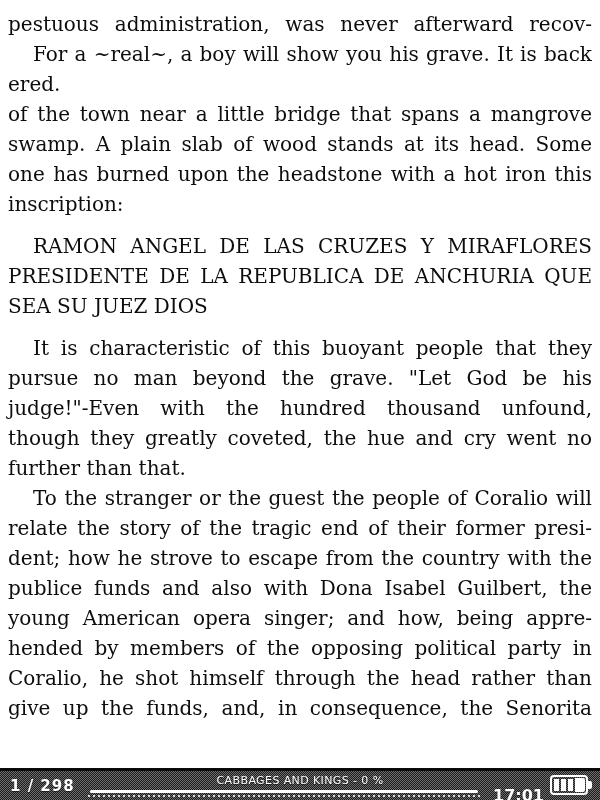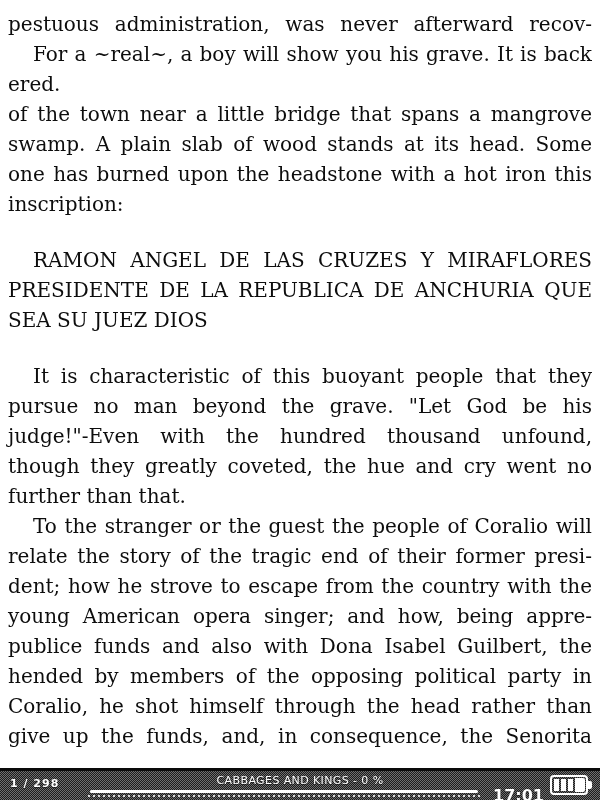--- a/index.html
+++ b/index.html
@@ -14,36 +14,36 @@
     position:absolute; top:9px; left:8px; width:584px;
     color:#0d0d0d; font-size:20px; line-height:30px;
     -webkit-font-smoothing:antialiased;
   }
   .bline {
     text-align:justify;
     text-align-last:justify;
   }
   .bline.lastline { text-align-last:left; }
   .bline.indent   { text-indent:25px; }
-  .block-gap      { margin-top:26px; }
+  .block-gap      { margin-top:12px; }
 
   
   #statusbar {
     position:absolute; left:0; bottom:0; width:600px; height:32px;
     box-sizing:border-box;
     border-top:3px solid #0a0a0a;
     background-color:#3f3f3f;
     background-image:conic-gradient(#6e6e6e 25%, #1c1c1c 25% 50%, #6e6e6e 50% 75%, #1c1c1c 75%);
     background-size:2px 2px;
     font-family:"DejaVu Sans", "Liberation Sans", sans-serif;
     color:#ffffff;
   }
   #statusbar .pageno {
     position:absolute; left:10px; top:6px;
-    font-size:11px; font-weight:bold; letter-spacing:1px;
+    font-size:15px; font-weight:bold; letter-spacing:1px;
     text-shadow:0 1px 1px rgba(0,0,0,.6);
   }
   #statusbar .booktitle {
     position:absolute; left:0; right:0; top:3px; text-align:center;
     font-size:11px; font-weight:normal; letter-spacing:.4px;
     text-shadow:0 1px 1px rgba(0,0,0,.6);
   }
   .progress-solid {
     position:absolute; left:90px; top:19px; width:388px; height:3px;
     background:#ffffff; border-radius:2px;
@@ -93,22 +93,22 @@
     <div class="bline">PRESIDENTE DE LA REPUBLICA DE ANCHURIA QUE</div>
     <div class="bline lastline">SEA SU JUEZ DIOS</div>
     <div class="bline indent block-gap">It is characteristic of this buoyant people that they</div>
     <div class="bline">pursue no man beyond the grave. "Let God be his</div>
     <div class="bline">judge!"-Even with the hundred thousand unfound,</div>
     <div class="bline">though they greatly coveted, the hue and cry went no</div>
     <div class="bline lastline">further than that.</div>
     <div class="bline indent">To the stranger or the guest the people of Coralio will</div>
     <div class="bline">relate the story of the tragic end of their former presi-</div>
     <div class="bline">dent; how he strove to escape from the country with the</div>
+    <div class="bline">publice funds and also with Dona Isabel Guilbert, the</div>
     <div class="bline">young American opera singer; and how, being appre-</div>
-    <div class="bline">publice funds and also with Dona Isabel Guilbert, the</div>
     <div class="bline">hended by members of the opposing political party in</div>
     <div class="bline">Coralio, he shot himself through the head rather than</div>
     <div class="bline">give up the funds, and, in consequence, the Senorita</div>
   </div>
 
 <div id="statusbar">
   <span class="pageno">1 / 298</span>
   <span class="booktitle">CABBAGES AND KINGS - 0 %</span>
   <div class="progress-solid"></div>
   <div class="progress-dots"></div>

